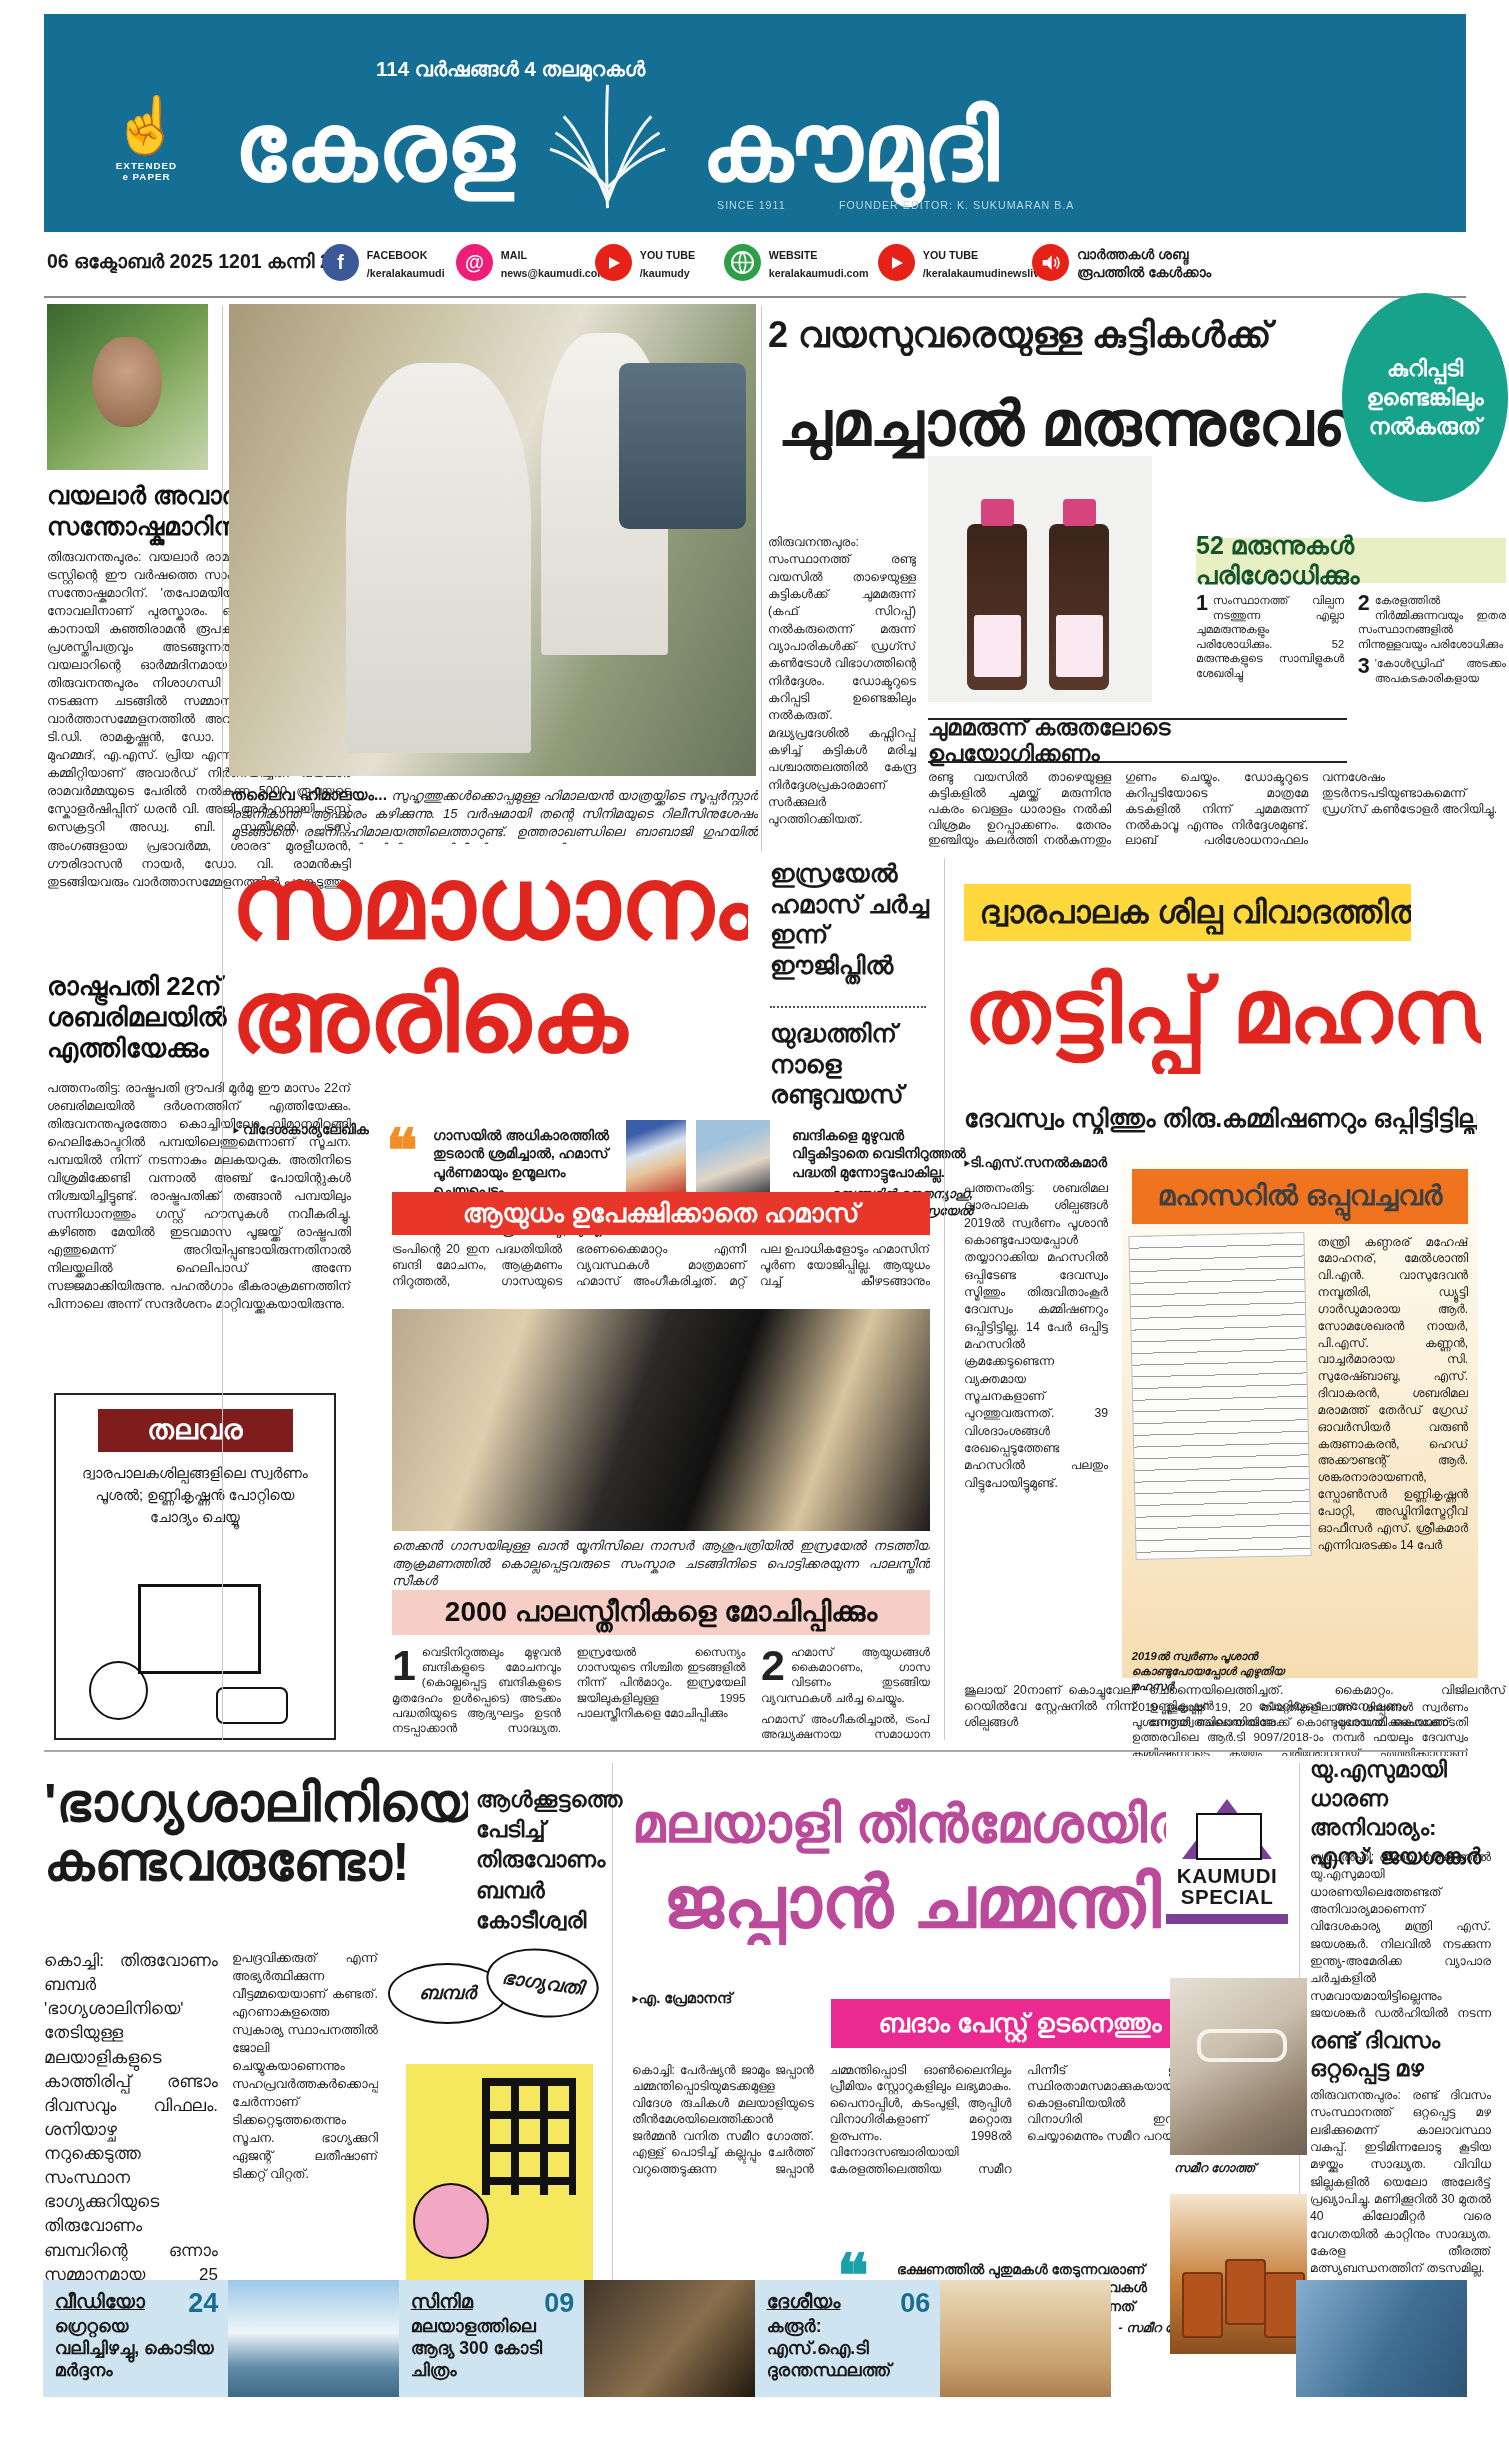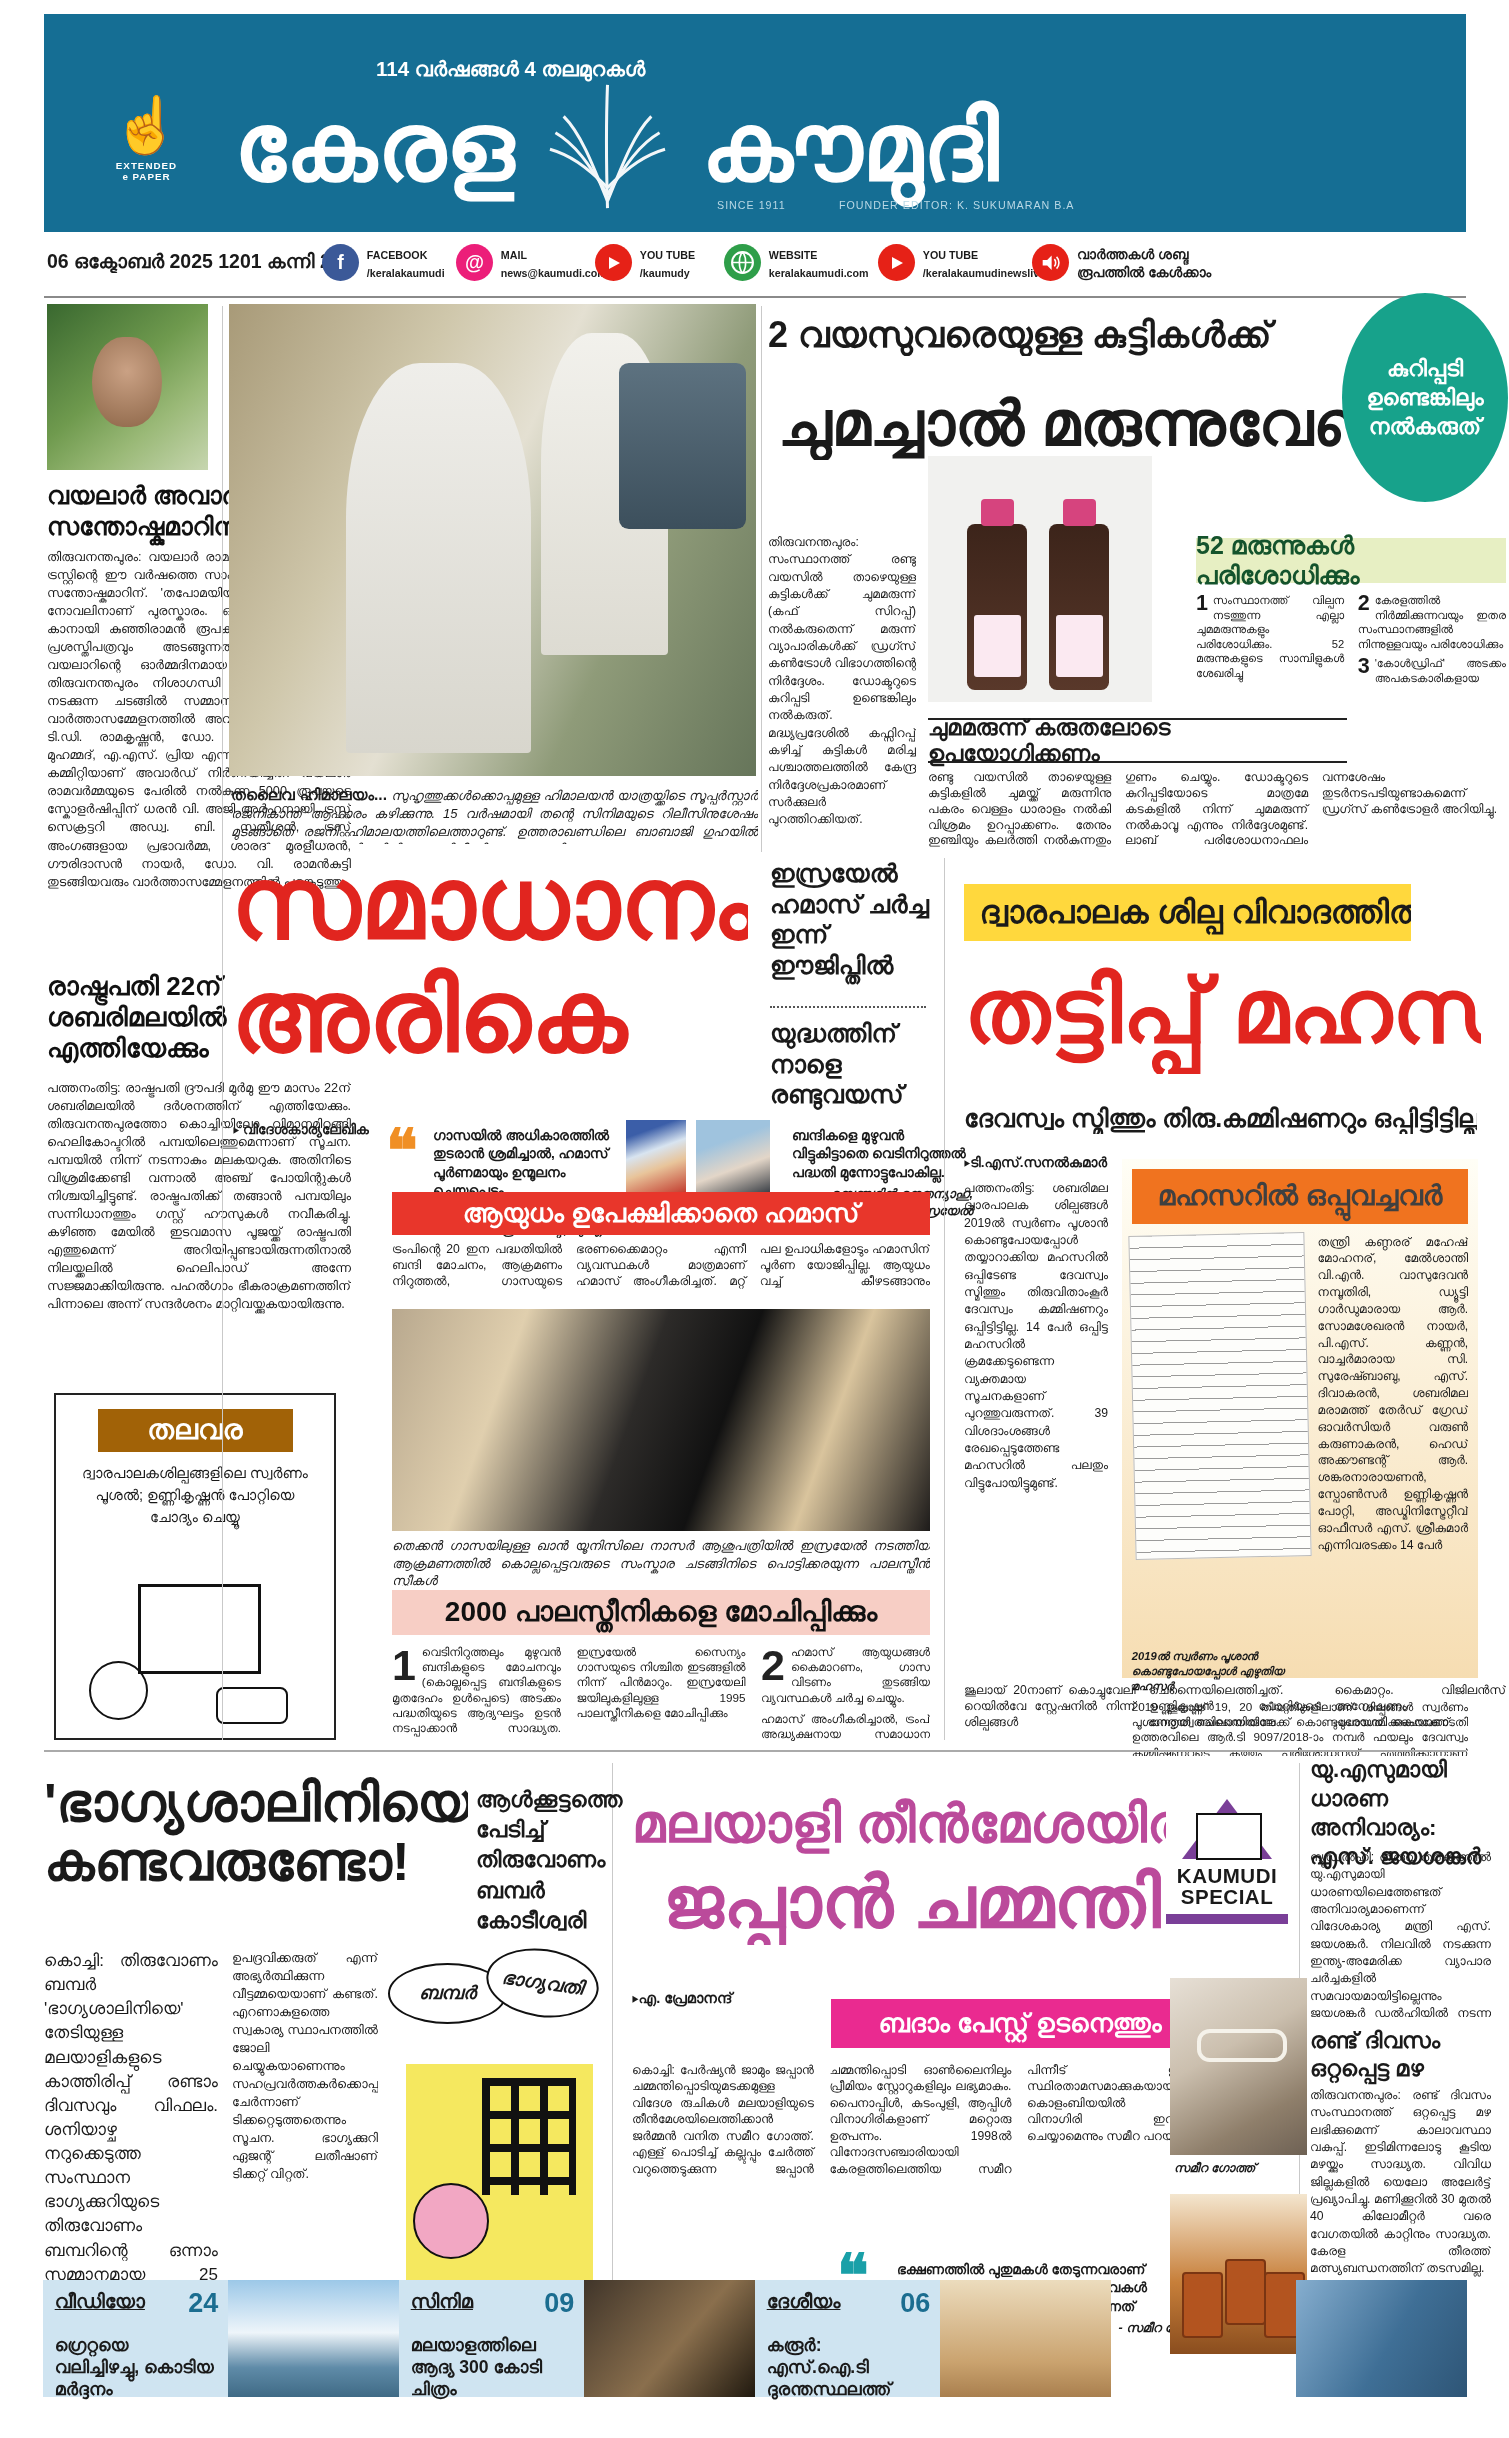--- a/index.html
+++ b/index.html
@@ -37,21 +37,21 @@
   .photo{background-size:cover;}
 
   
   #portrait{left:47px;top:304px;width:161px;height:166px;background:linear-gradient(140deg,#39682f,#6f9a4e 45%,#9ab977 70%,#c7d6b0);}
   #portrait .face{position:absolute;left:45px;top:33px;width:70px;height:90px;border-radius:46%/52%;background:radial-gradient(circle at 50% 38%,#caa184,#8d6648);}
   #vayalar-h{left:47px;top:480px;width:304px;font-size:25px;line-height:1.25;}
   #vayalar-b{left:47px;top:548px;width:304px;height:414px;}
   #president-h{left:47px;top:971px;width:297px;font-size:26px;line-height:1.2;}
   #president-b{left:47px;top:1079px;width:304px;height:304px;}
   #thalavara{left:54px;top:1393px;width:278px;height:343px;border:2px solid #222;}
-  #thalavara .tt{margin:13.7px auto 0;width:195px;height:43px;background:#a16207;color:#fff;font-size:28px;font-weight:bold;display:flex;align-items:center;justify-content:center;}
+  #thalavara .tt{margin:13.7px auto 0;width:195px;height:43px;background:#7f1d1d;color:#fff;font-size:28px;font-weight:bold;display:flex;align-items:center;justify-content:center;}
   #thalavara .tx{margin:11.7px 13.7px 0;font-size:14.6px;line-height:1.5;text-align:center;}
   #thalavara .cartoon{position:absolute;left:19.5px;bottom:11.7px;width:237px;height:146px;}
   #thalavara .tv{position:absolute;left:62px;top:3.9px;width:117px;height:84px;border:3.9px solid #111;}
   #thalavara .fig{position:absolute;left:13.7px;bottom:5.9px;width:55px;height:55px;border:2.9px solid #111;border-radius:50%;}
   #thalavara .fig2{position:absolute;right:25px;bottom:2px;width:68px;height:33px;border:2.9px solid #111;border-radius:7.8px;}
 
   
   #main-photo{left:229px;top:304px;width:527px;height:472px;background:linear-gradient(115deg,#a89a78 0%,#cfc7ab 30%,#e4e0d2 48%,#8f9b79 72%,#66755a 100%);}
   #main-photo .fig-a{position:absolute;left:117px;top:59px;width:185px;height:390px;border-radius:40% 40% 3.9px 3.9px;background:linear-gradient(#efeeea,#d8d6cd);}
   #main-photo .fig-b{position:absolute;left:312px;top:29px;width:127px;height:322px;border-radius:40% 40% 3.9px 3.9px;background:linear-gradient(#f2f1ec,#dddbd2);}
@@ -147,21 +147,21 @@
   
   #js-h{left:1310px;top:1755px;width:179px;font-size:22.4px;font-weight:bold;line-height:1.3;}
   #js-b{left:1310px;top:1849px;width:181px;height:168px;font-size:12.2px;}
   #rain-h{left:1310px;top:2027px;width:179px;font-size:22.4px;font-weight:bold;line-height:1.25;}
   #rain-b{left:1310px;top:2087px;width:181px;height:281px;font-size:12.2px;}
 
   
   .bn-box{position:absolute;top:2280px;width:185px;height:117px;background:#cfe4f1;padding:9.8px 11.7px;box-sizing:border-box;cursor:pointer;}
   .bn-sec{font-size:19.5px;font-weight:bold;text-decoration:underline;}
   .bn-page{position:absolute;right:9.8px;top:7.8px;font-size:27px;font-weight:bold;color:#1b6d90;}
-  .bn-txt{font-size:17.6px;font-weight:bold;line-height:1.25;margin-top:22px;}
+  .bn-txt{font-size:17.6px;font-weight:bold;line-height:1.25;margin-top:3px;}
   .bn-thumb{position:absolute;top:2280px;width:171px;height:117px;}
   #th1{background:linear-gradient(#9cc8e8 0%,#eef5fa 45%,#5f8ba8 75%,#3f6a85 100%);}
   #th2{background:linear-gradient(130deg,#40352a 0%,#97motion 0,#8a6f4d 55%,#20190f 100%);}
   #th3{background:linear-gradient(#ecdcbd 0%,#d7b océ 0,#caa36f 70%,#a97f4e 100%);}
   #th4{background:linear-gradient(120deg,#86aecf 0%,#3f6f96 55%,#2e5576 100%);}
 </style>
 </head>
 <body>
 
 <div id="page">

